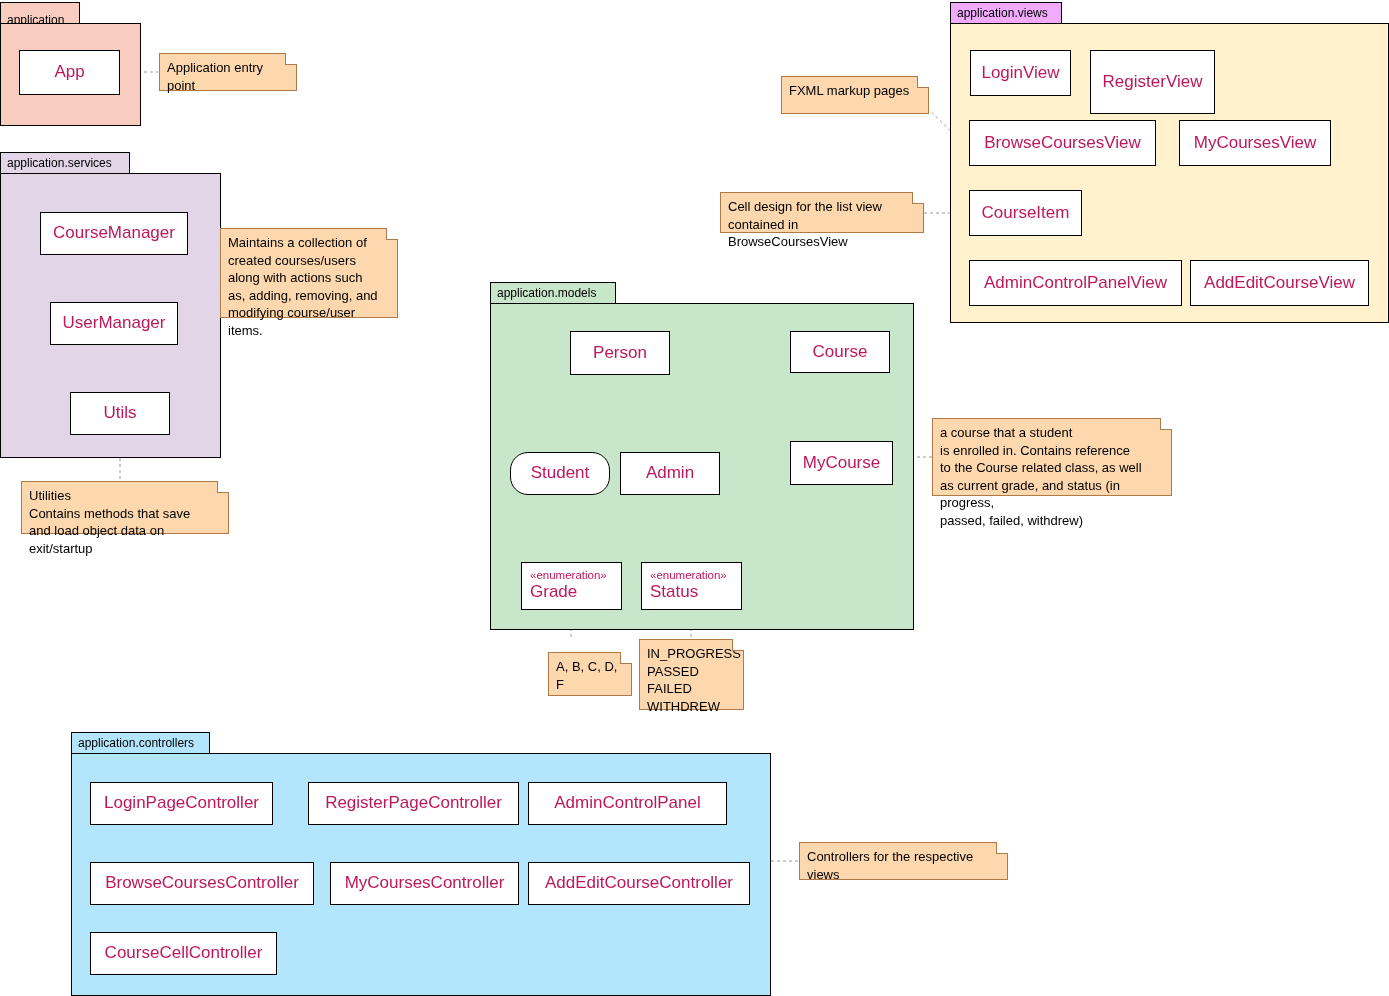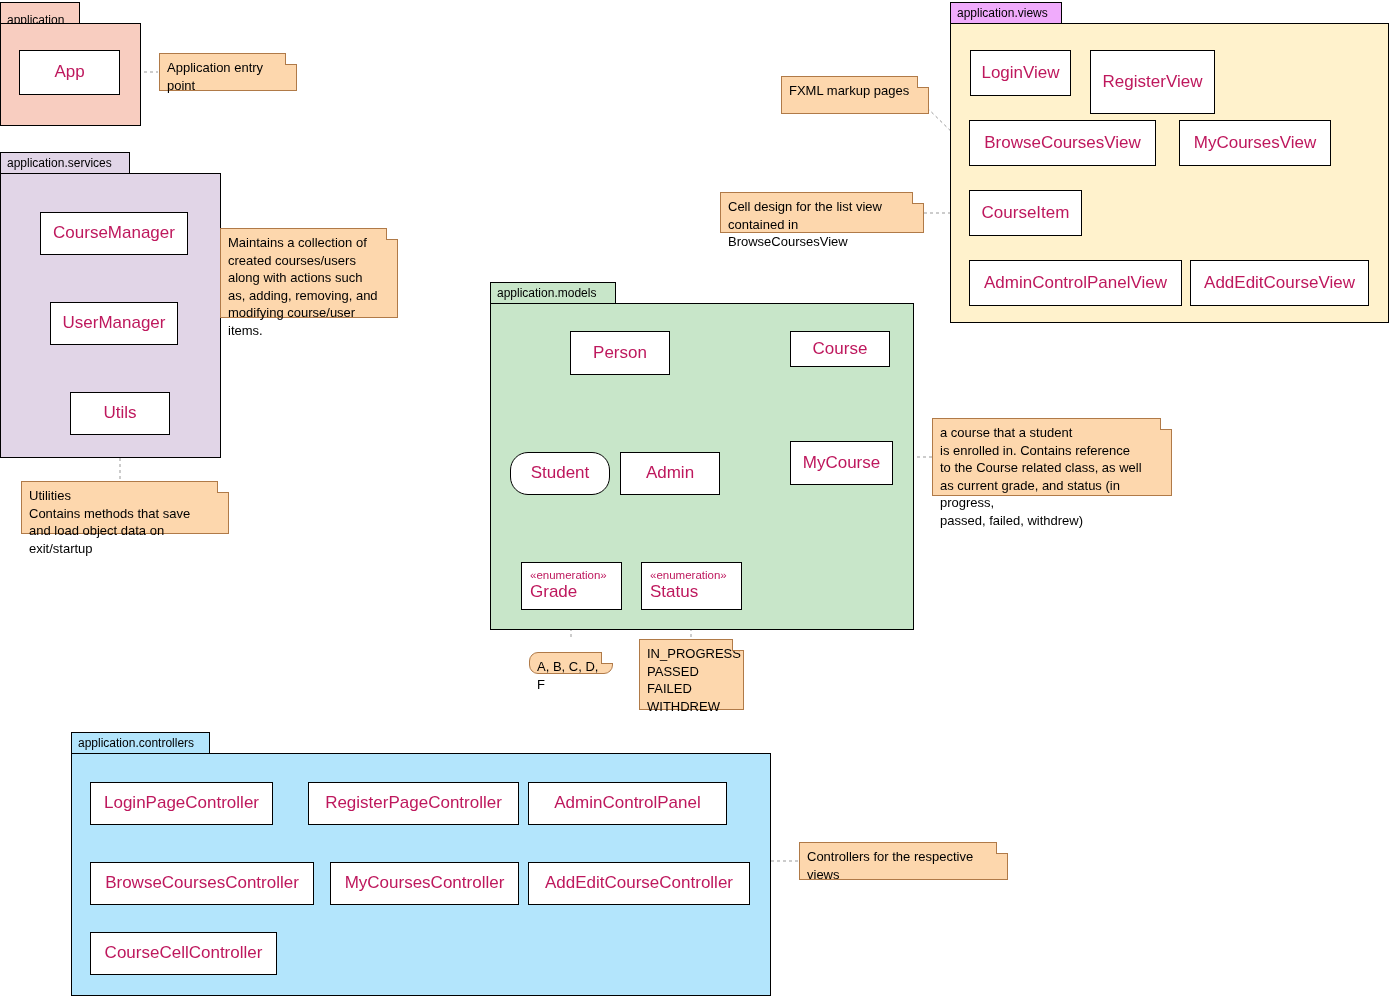--- a/index.html
+++ b/index.html
@@ -182,21 +182,21 @@
   <div class="note" style="left:720px; top:192px; width:204px; height:41px;"><span>Cell design for the list view
 contained in BrowseCoursesView</span></div>
 
   <div class="pkg-tab" style="left:490px; top:282px; width:126px; height:22px; background:#c8e6c9;">
     <span>application.models</span>
   </div>
   <div class="pkg-body" style="left:490px; top:303px; width:424px; height:327px; background:#c8e6c9;"></div>
   <div class="cls" style="left:570px; top:331px; width:100px; height:44px;">
     <span class="cname">Person</span>
   </div>
-  <div class="cls" style="left:790px; top:331px; width:100px; height:36px;">
+  <div class="cls" style="left:790px; top:331px; width:100px; height:42px;">
     <span class="cname">Course</span>
   </div>
   <div class="cls" style="left:510px; top:452px; width:100px; height:43px;border-radius:18px;">
     <span class="cname">Student</span>
   </div>
   <div class="cls" style="left:620px; top:452px; width:100px; height:43px;">
     <span class="cname">Admin</span>
   </div>
   <div class="cls" style="left:790px; top:441px; width:103px; height:44px;">
     <span class="cname">MyCourse</span>
@@ -207,21 +207,21 @@
   </div>
   <div class="cls" style="left:641px; top:562px; width:101px; height:48px; align-items:flex-start; padding-left:8px;">
     <span class="stereo">«enumeration»</span>
     <span class="cname">Status</span>
   </div>
   <div class="note" style="left:932px; top:418px; width:240px; height:78px;"><span>a course that a student
 is enrolled in. Contains reference
 to the Course related class, as well
 as current grade, and status (in progress,
 passed, failed, withdrew)</span></div>
-  <div class="note" style="left:529px; top:652px; width:84px; height:22px;border-radius:9px;"><span>A, B, C, D, F</span></div>
+  <div class="note" style="left:548px; top:652px; width:84px; height:44px;"><span>A, B, C, D, F</span></div>
   <div class="note" style="left:639px; top:639px; width:105px; height:71px;"><span>IN_PROGRESS
 PASSED
 FAILED
 WITHDREW</span></div>
 
   <div class="pkg-tab" style="left:71px; top:732px; width:139px; height:22px; background:#b3e5fc;">
     <span>application.controllers</span>
   </div>
   <div class="pkg-body" style="left:71px; top:753px; width:700px; height:243px; background:#b3e5fc;"></div>
   <div class="cls" style="left:90px; top:782px; width:183px; height:43px;">

